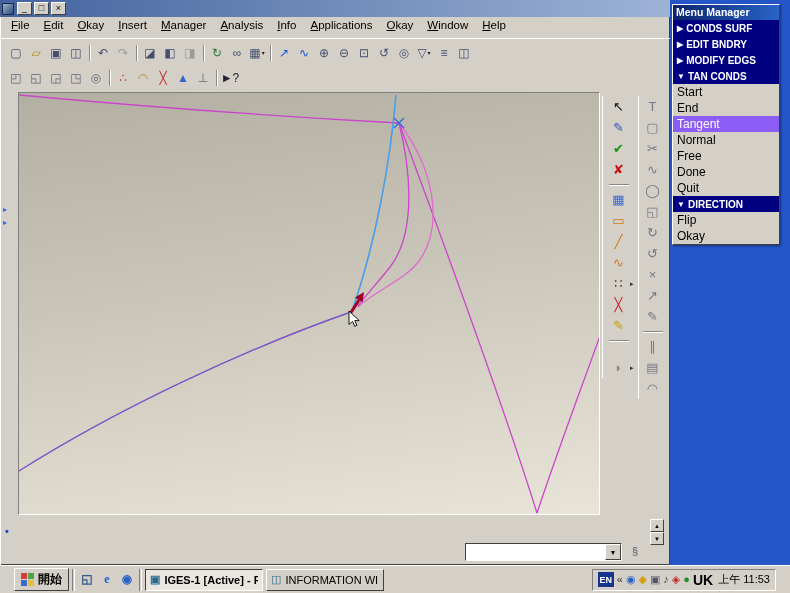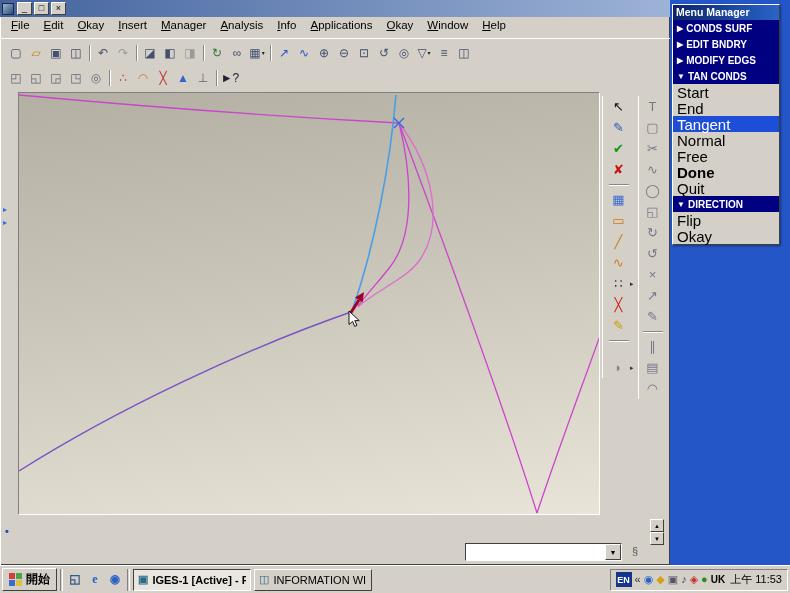--- a/index.html
+++ b/index.html
@@ -71,28 +71,28 @@
   .combo-value { flex:1; font-size:11px; padding:2px 3px; }
   .combo-btn { width:16px; background:#d4d0c8; border:1px solid;
                border-color:#fff #404040 #404040 #fff; font-size:7px;
                display:flex; align-items:center; justify-content:center; }
   .side-glyph { position:absolute; left:632px; top:5px; color:#556; font-size:11px; }
   
   .mm { position:absolute; left:672px; top:4px; width:108px; background:#d4d0c8;
         border:1px solid; border-color:#fff #404040 #404040 #fff; box-shadow:1px 1px 2px rgba(0,0,0,.4); }
   .mm-title { height:15px; background:linear-gradient(90deg,#0a246a,#2a64c8); color:#fff;
               font-size:10.5px; font-weight:bold; padding:1px 3px; white-space:nowrap; }
-  .mm-row { height:16px; display:flex; align-items:center; padding:0 4px; font-size:15px; }
+  .mm-row { height:16px; display:flex; align-items:center; padding:0 4px; font-size:12px; }
   .mm-row.header { background:#000080; color:#fff; font-weight:bold; font-size:10px; }
   .mm-arrow { font-size:8px; margin-right:3px; } .mm-arrow:empty { display:none; }
-  .mm-row.selected { background:#1d4ed8; color:#fff; }
-  .mm-row.bold { font-weight:bold; }
+  .mm-row.selected { background:#8b5cf6; color:#fff; }
+  .mm-row.bold { font-weight:normal; }
   
   .taskbar { position:absolute; left:0; top:565px; width:790px; height:28px; background:#d4d0c8;
-             border-top:1px solid #fff; display:flex; align-items:center; padding:0 2px; gap:3px; }
+             border-top:1px solid #fff; display:flex; align-items:center; padding:0 14px; gap:3px; }
   .start { height:23px; display:flex; align-items:center; gap:4px; padding:0 6px;
            background:#d4d0c8; border:1px solid; border-color:#fff #404040 #404040 #fff;
            font-weight:bold; font-size:12px; font-family:"Liberation Sans",sans-serif; }
   .flag { width:13px; height:13px; display:grid; grid-template-columns:6px 6px; grid-auto-rows:6px; gap:1px; }
   .flag span:nth-child(1){background:#d43f3a;} .flag span:nth-child(2){background:#4aa54a;}
   .flag span:nth-child(3){background:#3a6ad4;} .flag span:nth-child(4){background:#e0c040;}
   .tb-sep { width:3px; height:22px; border-left:1px solid #808080; border-right:1px solid #fff; }
   .ql { display:flex; gap:2px; }
   .qlbtn { width:18px; height:18px; background:none; border:none; font-size:12px; font-weight:bold;
            display:flex; align-items:center; justify-content:center; font-family:"Liberation Serif",serif; }
@@ -101,21 +101,21 @@
              background:#d4d0c8; border:1px solid; border-color:#fff #404040 #404040 #fff;
              font-size:11px; font-family:"Liberation Sans",sans-serif; }
   .taskbtn.active { border-color:#404040 #fff #fff #404040; background:#e9e6df; font-weight:bold; }
   .ticon { font-size:11px; color:#2a6a8a; flex:0 0 auto; }
   .tlabel { white-space:nowrap; overflow:hidden; }
   .tray { margin-left:auto; height:22px; display:flex; align-items:center; gap:3px; padding:0 5px;
           border:1px solid; border-color:#808080 #fff #fff #808080; }
   .lang { background:#16348c; color:#fff; font-size:9px; font-weight:bold; width:16px; height:15px;
           display:flex; align-items:center; justify-content:center; }
   .trayicon { font-size:11px; line-height:11px; }
-  .kbd { font-size:10px; font-weight:bold;text-align:center; }
+  .kbd { font-size:14px; font-weight:bold;text-align:center; }
   .clock { font-size:11px; margin-left:2px; white-space:nowrap; }
 </style>
 </head>
 <body>
 
 <div class="app">
   <div class="titlebar">
     <span class="app-icon"></span>
     <span class="win-controls">
       <button class="winbtn">

